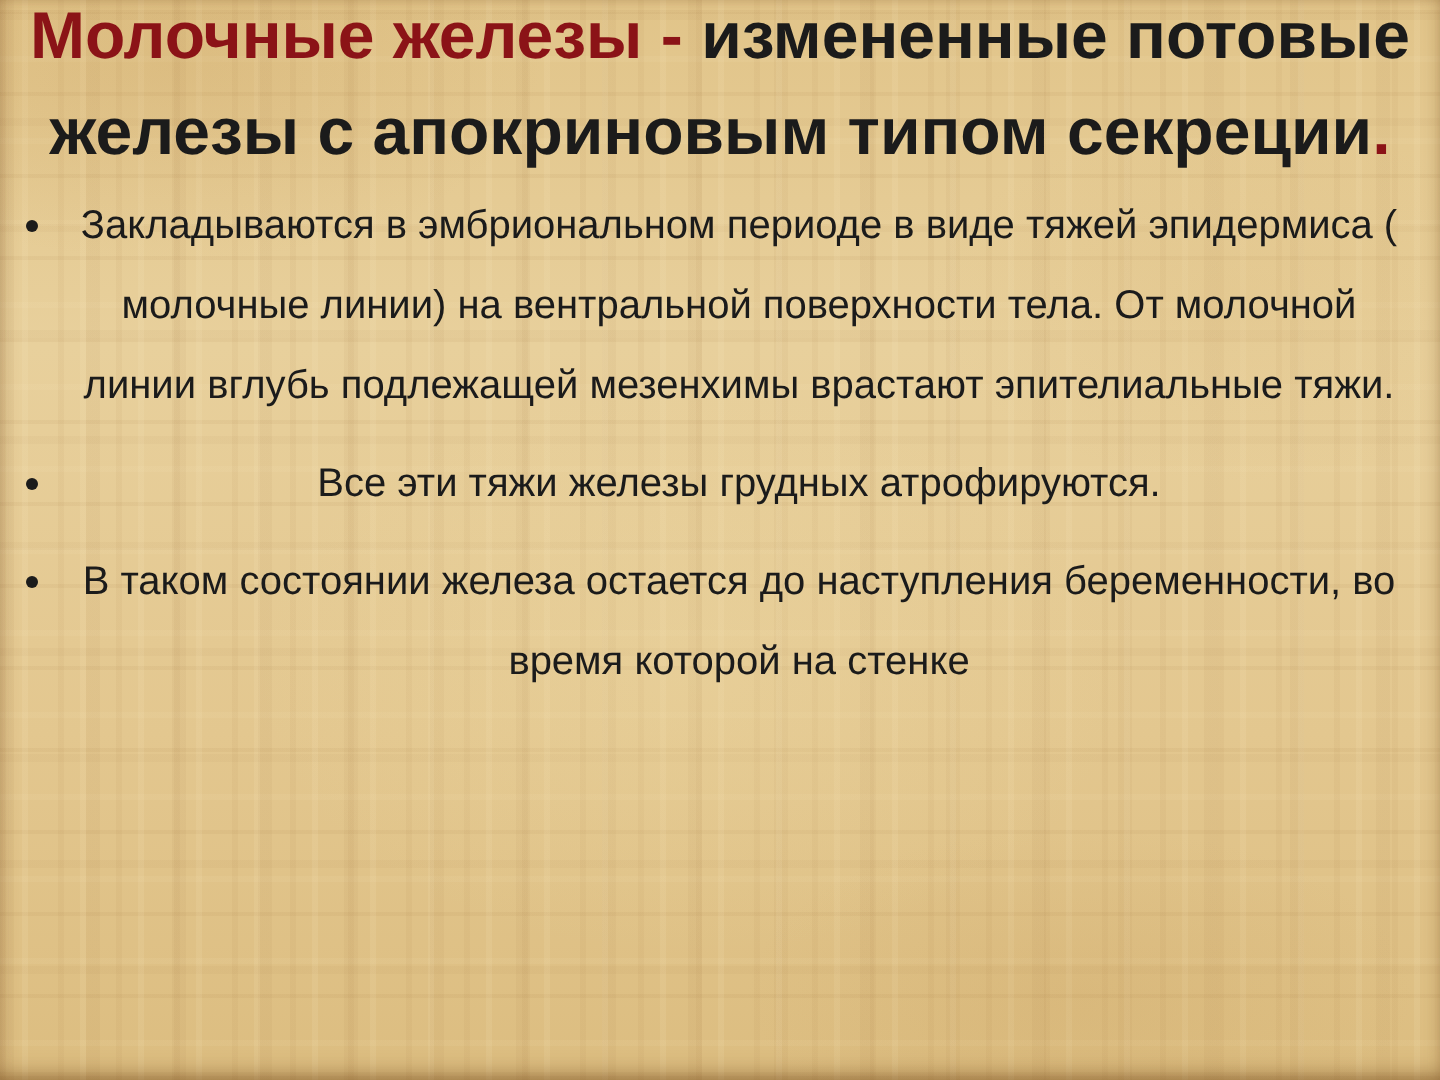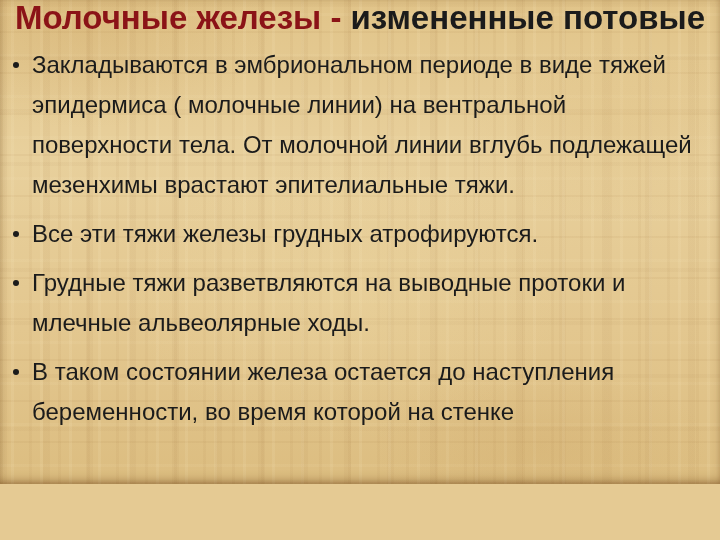--- a/index.html
+++ b/index.html
@@ -7,21 +7,21 @@
     padding: 0;
     width: 720px;
     height: 540px;
     overflow: hidden;
     background: #e5ca93;
   }
 
   .slide {
     position: relative;
     width: 720px;
-    height: 484px;
+    height: 540px;
     overflow: hidden;
     box-sizing: border-box;
     font-family: "Liberation Sans", "DejaVu Sans", sans-serif;
     background-color: var(--parchment, #e5ca93);
     background-image:
       radial-gradient(ellipse 300px 160px at 12% 6%, rgba(186, 138, 70, 0.16), transparent 62%),
       radial-gradient(ellipse 260px 150px at 86% 28%, rgba(214, 176, 108, 0.18), transparent 60%),
       radial-gradient(ellipse 340px 220px at 48% 62%, rgba(240, 222, 170, 0.26), transparent 65%),
       radial-gradient(ellipse 280px 140px at 75% 92%, rgba(190, 145, 80, 0.15), transparent 60%),
       repeating-linear-gradient(90deg,
@@ -61,56 +61,54 @@
     margin: 3px 0 0 0;
     padding: 0;
     width: 713px;
   }
 
   .bullet {
     position: relative;
     box-sizing: border-box;
     padding: 0 6px 0 32px;
     margin: 0 0 9px 0;
-    font-size: 24px;
+    font-size: 20px;
     line-height: 40px;
     color: var(--text, #1b1b1b);
+    text-align: center;
   }
 
   .dot {
     position: absolute;
     left: 13px;
     top: 17px;
     width: 6px;
     height: 6px;
     border-radius: 50%;
     background: var(--text, #1b1b1b);
   }
 </style>
 </head>
 <body>
 
 <div class="slide">
 
   <h1 class="title">
     <span class="title-line"><span class="accent">Молочные железы - </span><span>измененные потовые</span></span>
+    <span class="title-line"><span>железы с апокриновым типом секреции</span><span class="accent">.</span></span>
   </h1>
 
   <ul class="bullets">
     <li class="bullet">
       <span class="dot"></span>
       <span>Закладываются в эмбриональном периоде в виде тяжей эпидермиса ( молочные линии) на вентральной поверхности тела. От молочной линии вглубь подлежащей мезенхимы врастают эпителиальные тяжи.</span>
     </li>
     <li class="bullet">
       <span class="dot"></span>
       <span>Все эти тяжи железы грудных атрофируются.</span>
     </li>
     <li class="bullet">
       <span class="dot"></span>
-      <span>Грудные тяжи разветвляются на выводные протоки и млечные альвеолярные ходы.</span>
-    </li>
-    <li class="bullet">
-      <span class="dot"></span>
       <span>В таком состоянии железа остается до наступления беременности, во время которой на стенке</span>
     </li>
   </ul>
 
 </div>
 
 </body></html>

